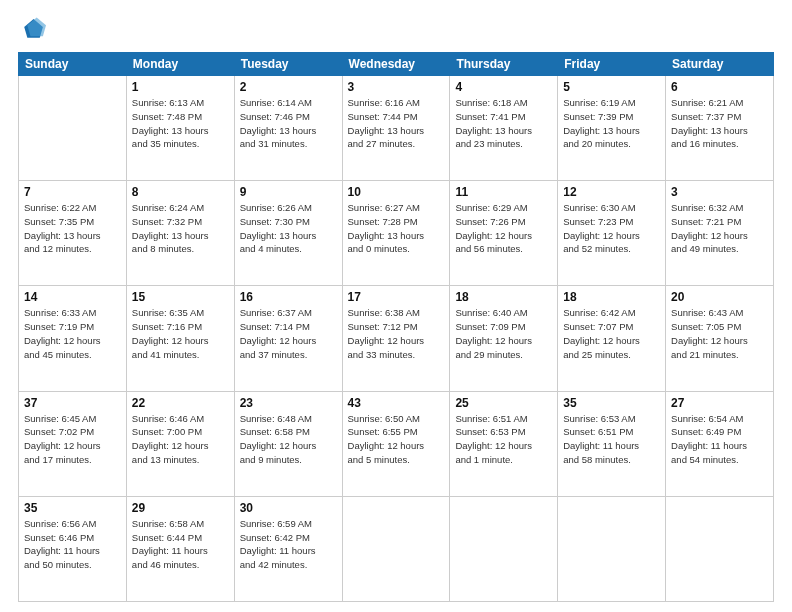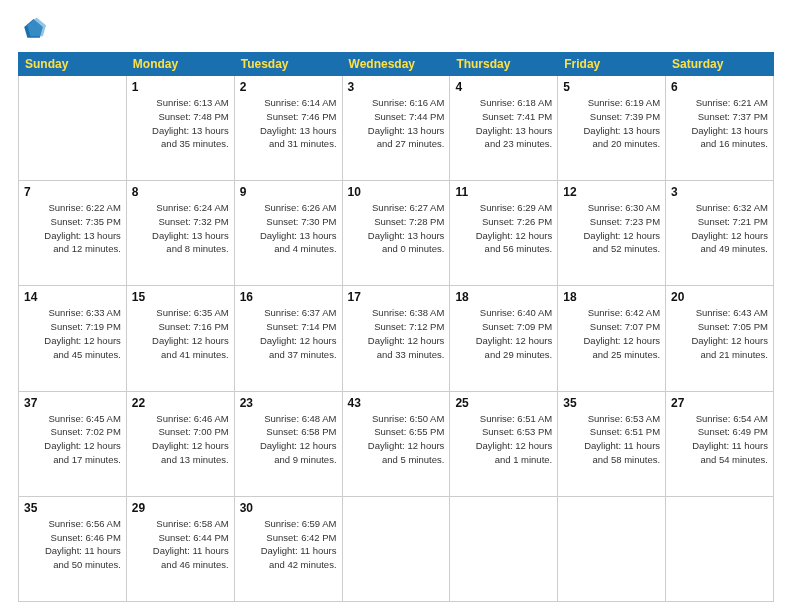--- a/index.html
+++ b/index.html
@@ -57,21 +57,21 @@
     }
     .calendar {
       flex: 1;
       border: 1px solid #ccc;
       border-collapse: collapse;
       width: 100%;
       table-layout: fixed;
     }
     .calendar th {
       background: #1a6faf;
-      color: #fde047;
+      color: #ffffff;
       font-size: 12px;
       font-weight: bold;
       text-align: left;
       padding: 4px 6px;
       border: 1px solid #1a6faf;
     }
     .calendar td {
       border: 1px solid #ccc;
       vertical-align: top;
       padding: 4px 5px;
@@ -81,21 +81,20 @@
     }
     .day-number {
       font-size: 12px;
       font-weight: bold;
       color: #111;
       margin-bottom: 2px;
       display: block;
     }
     .day-info {
       line-height: 1.45;
-      text-align: right;
     }
     .empty-cell {
       background: #fff;
     }
   </style>
 </head>
 <body>
 
 <div class="page">
   <div class="header">

